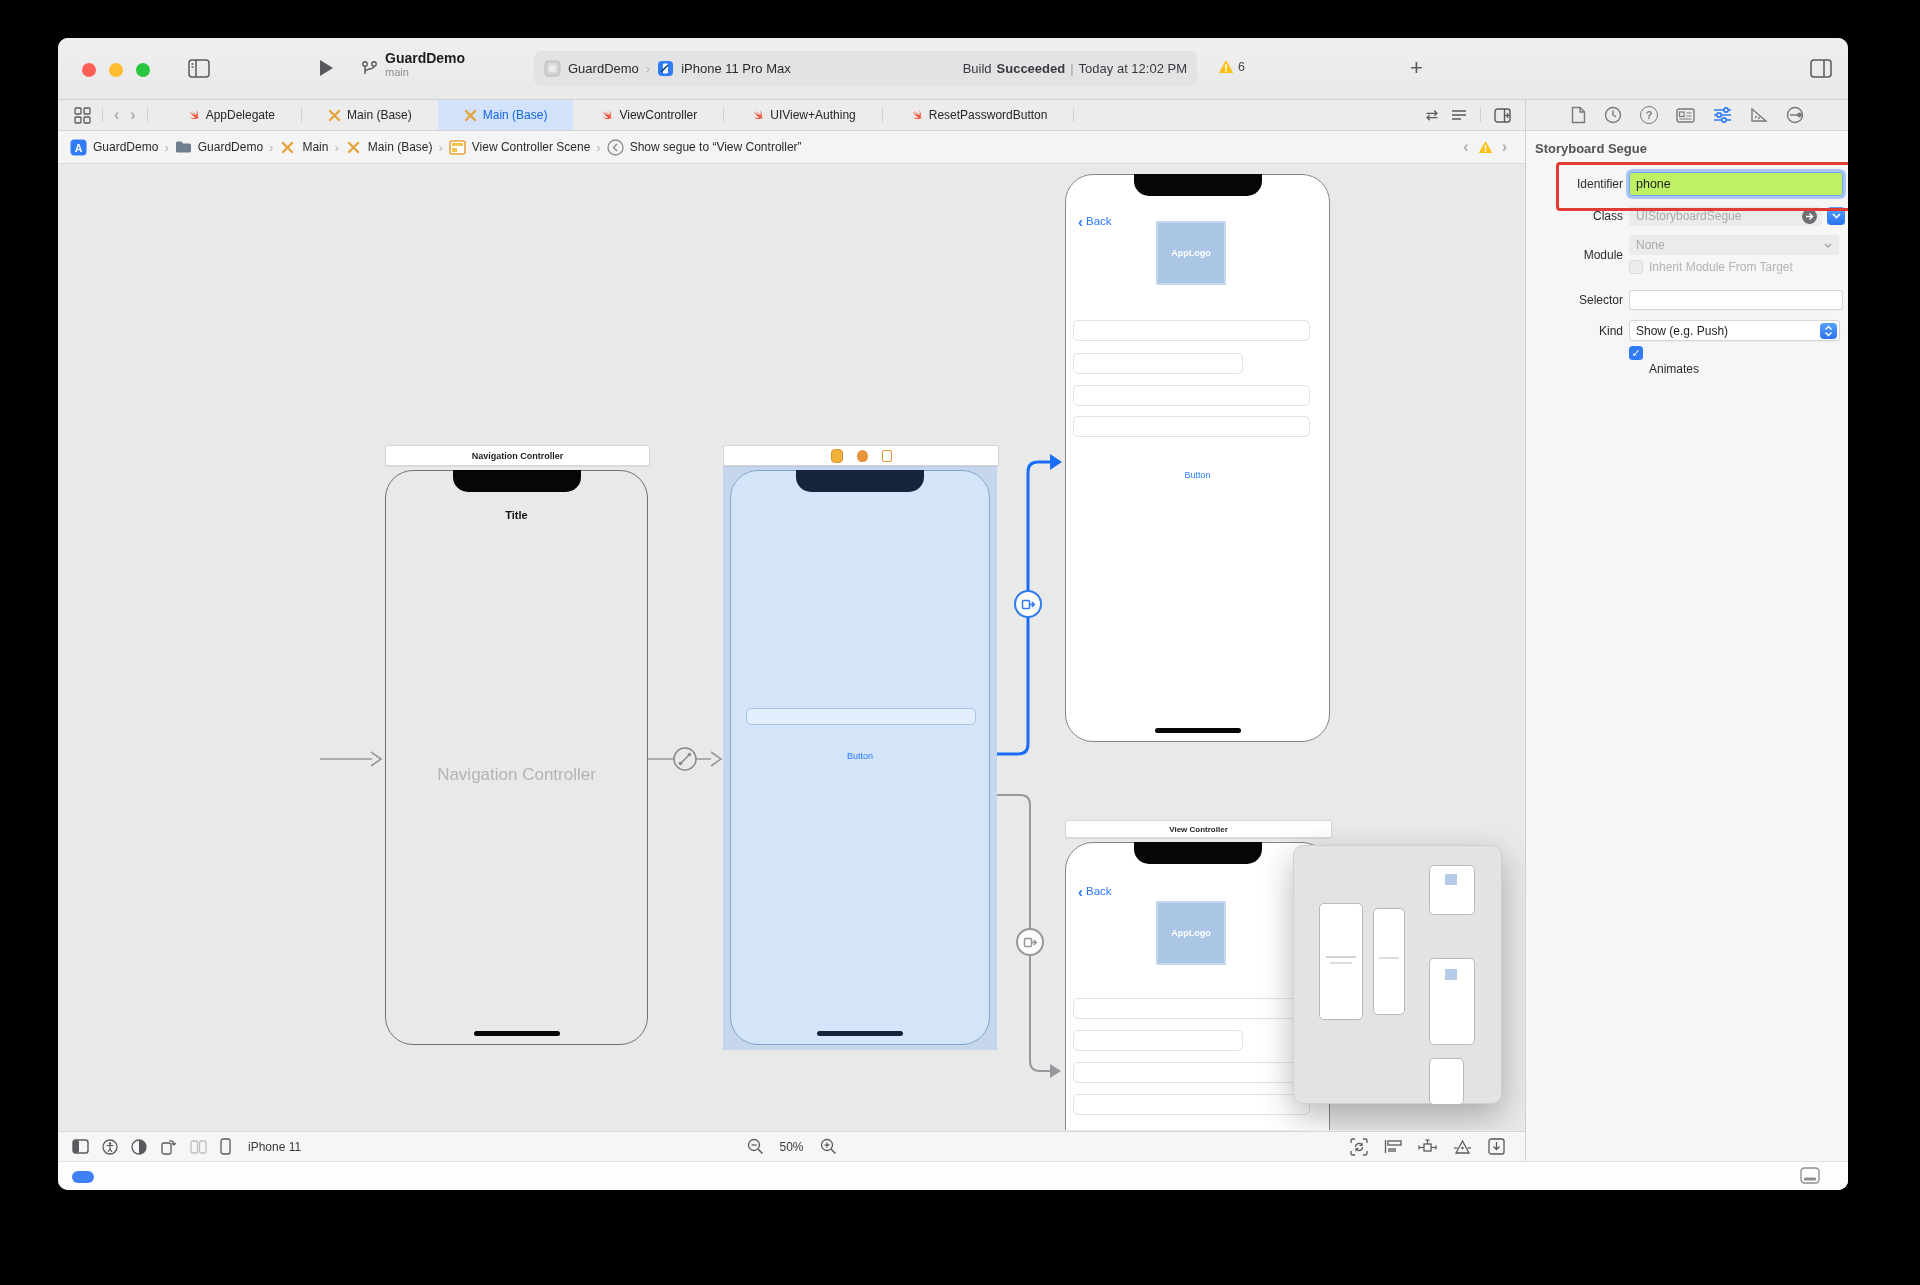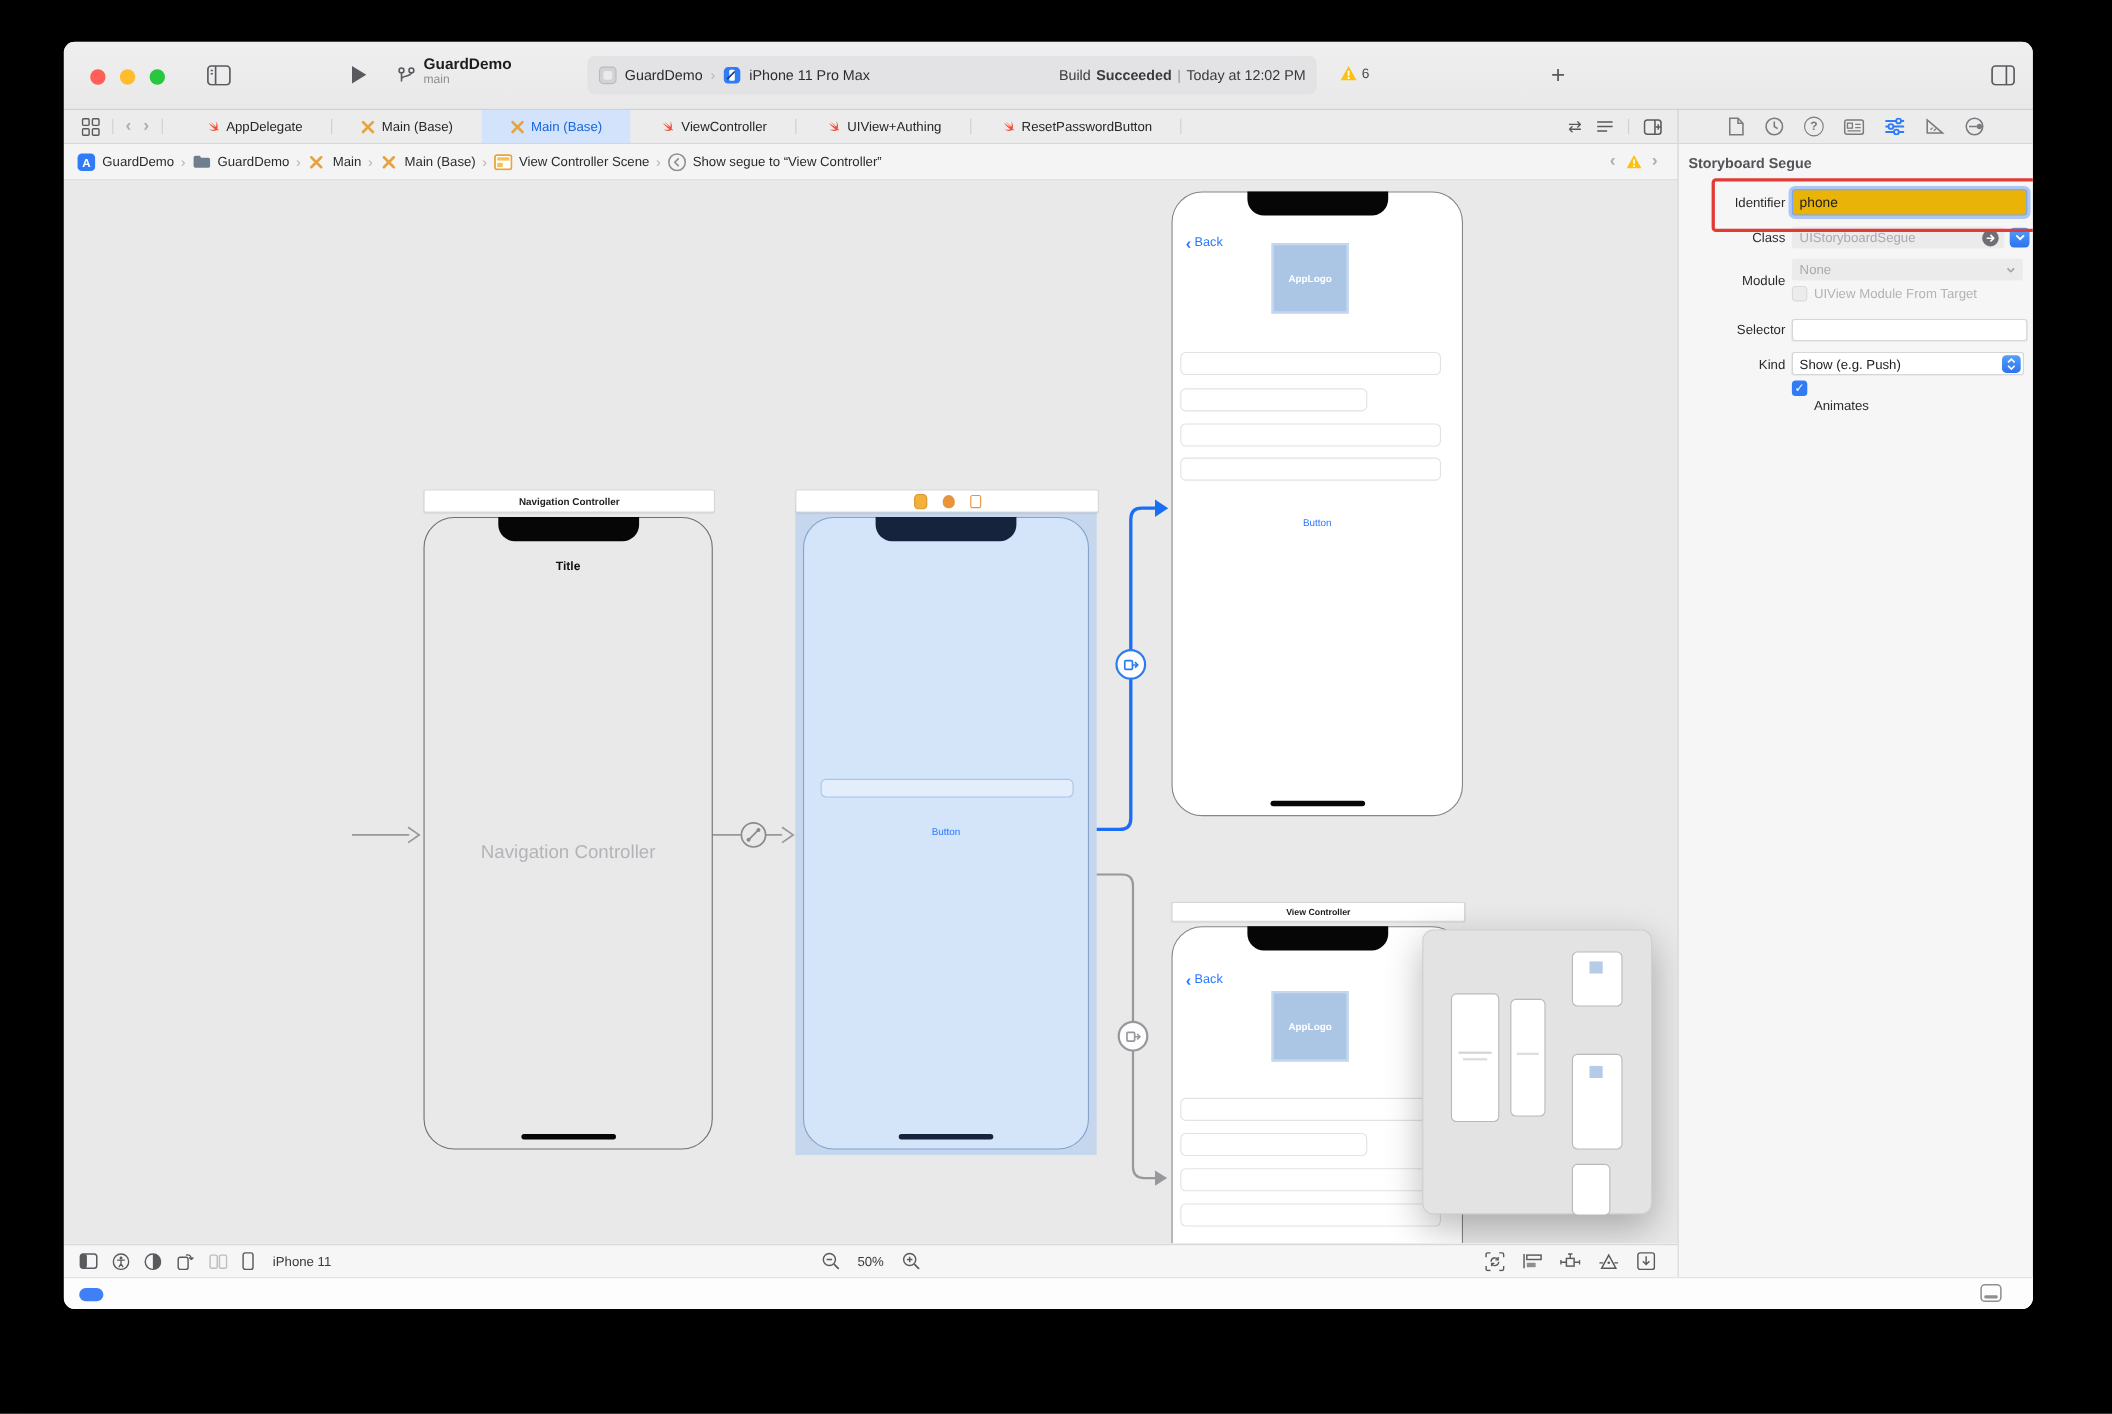--- a/index.html
+++ b/index.html
@@ -46,21 +46,21 @@
   .badge{position:absolute;width:28px;height:28px;border-radius:50%;background:#fdfdfd;display:flex;align-items:center;justify-content:center;box-sizing:border-box;}
   .minimap{position:absolute;left:1235px;top:680px;width:207px;height:257px;background:#e3e3e4;border:1px solid #cfcfd1;border-radius:10px;box-shadow:0 12px 34px rgba(0,0,0,.28);}
   .mini{position:absolute;background:#fff;border:1px solid #b9b9bd;border-radius:5px;}
 
   
   .inspector{position:absolute;left:1467px;top:93px;width:323px;height:1059px;background:#f6f6f7;border-left:1px solid #d0d0d2;font-size:12px;color:#2b2b2e;}
   .insp-title{position:absolute;left:9px;top:10px;font-weight:bold;font-size:13px;color:#545458;}
   .redbox{position:absolute;left:30px;top:31px;width:292px;height:43px;border:3px solid #e23b36;border-radius:4px;z-index:6;pointer-events:none;}
   .lbl{position:absolute;left:0;width:97px;text-align:right;color:#2b2b2e;}
   .lbl.dim{color:#b3b3b8;}
-  .fid{position:absolute;left:103px;width:214px;height:24px;background:#eab308;border:1px solid #76a5f1;border-radius:3px;box-shadow:0 0 0 3px rgba(98,150,244,.5);box-sizing:border-box;font-size:12.5px;color:#1d1d1f;padding:0 6px;outline:none;font-family:inherit;z-index:5;}
+  .fid{position:absolute;left:103px;width:214px;height:24px;background:#bef264;border:1px solid #76a5f1;border-radius:3px;box-shadow:0 0 0 3px rgba(98,150,244,.5);box-sizing:border-box;font-size:12.5px;color:#1d1d1f;padding:0 6px;outline:none;font-family:inherit;z-index:5;}
   .fgray{position:absolute;left:103px;height:20px;background:#ebebec;border-radius:3px;color:#aaaaaf;display:flex;align-items:center;padding:0 7px;box-sizing:border-box;}
   .fwhite{position:absolute;left:103px;height:20px;background:#fff;border:1px solid #d6d6d8;border-radius:3px;box-sizing:border-box;box-shadow:0 0.5px 1px rgba(0,0,0,.05);font-family:inherit;font-size:12px;padding:0 6px;color:#1d1d1f;outline:none;}
   .bluesq{position:absolute;border-radius:4px;background:linear-gradient(#55a0f9,#2d72f1);display:flex;align-items:center;justify-content:center;}
   .cb{position:absolute;width:14px;height:14px;border-radius:3.5px;box-sizing:border-box;}
 
   
   .bottombar{position:absolute;left:0;top:1093px;width:1467px;height:29px;background:#f6f6f7;border-top:1px solid #d6d6d8;font-size:12px;color:#3a3a3e;}
   .bbleft{position:absolute;left:14px;top:0;height:100%;display:flex;align-items:center;gap:13px;}
   .bbzoom{position:absolute;left:50%;top:0;height:100%;transform:translateX(-50%);display:flex;align-items:center;gap:16px;}
   .bbright{position:absolute;right:20px;top:0;height:100%;display:flex;align-items:center;gap:16px;}
@@ -476,21 +476,21 @@
 
     <span class="lbl" style="top:117px">Module</span>
     <div class="fgray" style="top:104px;width:210px">
       <span>None</span>
       <svg width="8" height="5" viewBox="0 0 8 5" style="position:absolute;right:7px;top:8px">
           <path d="M1 1 L4 4 L7 1" stroke="#a0a0a5" stroke-width="1.4" fill="none"></path>
         </svg>
     </div>
 
     <span class="cb" style="left:103px;top:129px;background:#ececed;border:1px solid #dadadc"></span>
-    <span class="abs dim lbl" style="left:123px;top:129px;width:auto;text-align:left;color:#b3b3b8">UIView Module From Target</span>
+    <span class="abs dim lbl" style="left:123px;top:129px;width:auto;text-align:left;color:#b3b3b8">Inherit Module From Target</span>
 
     <span class="lbl" style="top:162px">Selector</span>
     <input class="fwhite" style="top: 159px; width: 214px;" value="">
 
     <span class="lbl" style="top:193px">Kind</span>
     <div class="fwhite" style="top:189px;width:211px;height:21px;display:flex;align-items:center">
       <span>Show (e.g. Push)</span>
       <span class="bluesq" style="right:2px;top:2px;width:17px;height:16px">
         <svg width="9" height="12" viewBox="0 0 9 12">
             <path d="M1.5 4.5 L4.5 1.5 L7.5 4.5" stroke="#fff" stroke-width="1.5" fill="none"></path>

